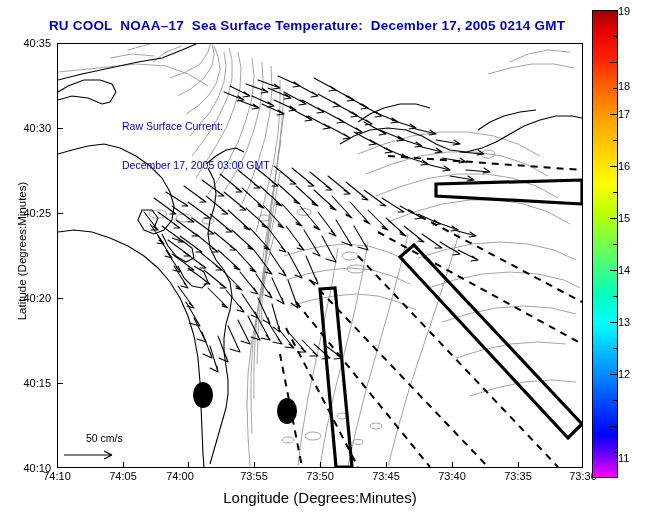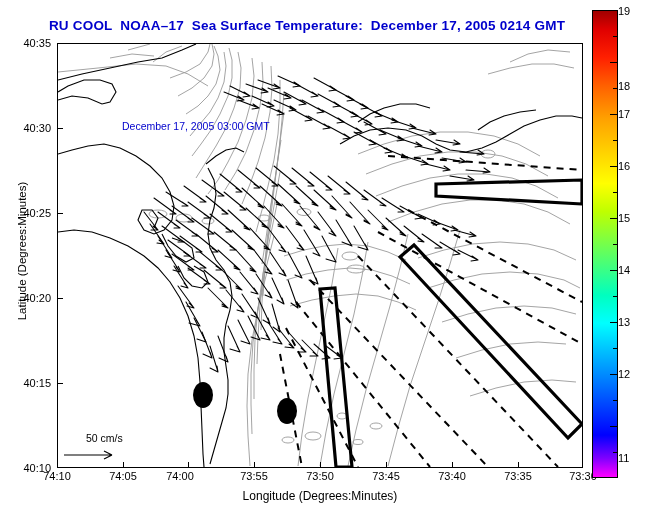--- a/index.html
+++ b/index.html
@@ -18,21 +18,21 @@
          line-height:13px;white-space:pre;}
 
   svg.mapsvg{position:absolute;left:0;top:0;width:100%;height:100%;}
 
   
   .xtick{position:absolute;top:470px;font-size:11px;color:#000;
          transform:translateX(-50%);white-space:nowrap;}
   .ytick{position:absolute;font-size:11px;color:#000;
          transform:translateY(-50%);text-align:right;white-space:nowrap;}
   .xlabel{position:absolute;left:57px;top:489px;width:526px;text-align:center;
-          font-size:12px;color:#000;}
+          font-size:15px;color:#000;}
   .ylabel{position:absolute;left:-58px;top:245px;width:160px;text-align:center;
           font-size:11.5px;color:#000;transform:rotate(-90deg);
           transform-origin:50% 50%;}
 
   .tickmark{position:absolute;background:#000;}
 
   
   .cbar{position:absolute;left:592px;top:10px;width:26px;height:468px;
         border:1px solid #000;box-sizing:border-box;
         background:linear-gradient(to top,
@@ -325,20 +325,21 @@
         <path d="M268,302 L284,314 M284,314 L279,311 M284,314 L276,315"></path>
         <path d="M116,222 L130,244 M130,244 L126,239 M130,244 L123,242"></path>
         <path d="M108,206 L122,228 M122,228 L118,223 M122,228 L115,226"></path>
         <path d="M100,192 L114,214 M114,214 L110,209 M114,214 L107,212"></path>
         <path d="M92,180 L106,200 M106,200 L101,196 M106,200 L99,199"></path>
         <path d="M86,168 L100,186 M100,186 L95,182 M100,186 L93,186"></path>
       </g>
     </svg>
 
     <div class="annot">
+      <div>Raw Surface Current:</div>
       <div>December 17, 2005 03:00 GMT</div>
     </div>
   </div>
 
   <div class="scaletext">50 cm/s</div>
   <svg style="position:absolute;left:62px;top:448px;width:56px;height:14px;">
     <path d="M2,7 L50,7 M50,7 L42,3 M50,7 L42,11" stroke="#000" fill="none" stroke-width="1.2"></path>
   </svg>
 
   <div class="xtick" style="left:57px">74:10</div>

